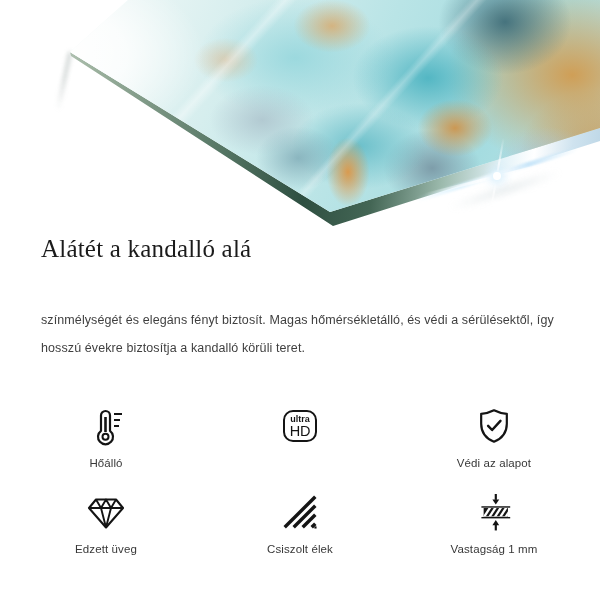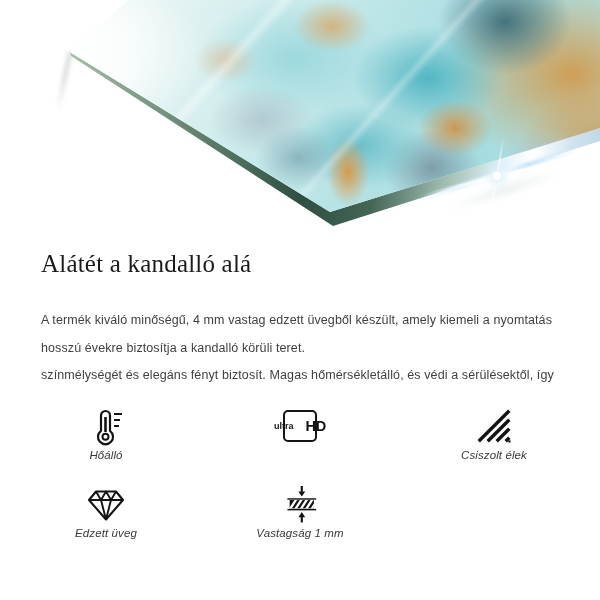--- a/index.html
+++ b/index.html
@@ -60,37 +60,37 @@
   .sparkle{position:absolute;left:497px;top:176px;width:0;height:0;}
   .sparkle .ray{position:absolute;display:block;border-radius:2px;
     background:linear-gradient(90deg,rgba(255,255,255,0),rgba(255,255,255,.95) 45%,#ffffff 50%,rgba(255,255,255,.95) 55%,rgba(255,255,255,0));
     filter:blur(.5px);}
   .sparkle .r1{width:150px;height:2.6px;left:-75px;top:-1.3px;transform:rotate(-14deg);}
   .sparkle .r2{width:78px;height:2.4px;left:-39px;top:-1.2px;transform:rotate(-80deg);}
   .sparkle .core{position:absolute;left:-4px;top:-4px;width:8px;height:8px;border-radius:50%;
     background:#ffffff;box-shadow:0 0 10px 4px rgba(214,238,252,.95),0 0 3px 1px #ffffff;}
 
   
-  .heading{position:absolute;left:41px;top:248px;margin:0;font-family:"Liberation Serif","DejaVu Serif",serif;
+  .heading{position:absolute;left:41px;top:233px;margin:0;font-family:"Liberation Serif","DejaVu Serif",serif;
     font-size:25px;line-height:32px;font-weight:400;color:var(--text-heading);letter-spacing:.2px;}
   .heading span{display:block;}
   .desc{position:absolute;left:41px;top:307px;width:540px;font-size:12.5px;line-height:27.5px;
     color:var(--text-body);letter-spacing:.1px;}
 
   
   .features{position:absolute;left:9px;top:404px;width:582px;display:grid;
     grid-template-columns:repeat(3,1fr);row-gap:20px;justify-items:center;}
   .feature{display:flex;flex-direction:column;align-items:center;}
   .icon-box{height:44px;display:flex;align-items:center;justify-content:center;color:var(--icon-stroke);}
-  .feature .label{font-size:11.5px;line-height:14px;color:var(--text-label);letter-spacing:.1px;white-space:nowrap;font-style:italic;}
+  .feature .label{margin-top:8px;font-size:11.5px;line-height:14px;color:var(--text-label);letter-spacing:.1px;white-space:nowrap;}
   .icon-box svg{display:block;}
-  .uhd-box{width:34px;height:32px;border:2.6px solid var(--icon-stroke);border-radius:5px;
-    display:flex;flex-direction:row;align-items:center;justify-content:center;color:var(--icon-stroke);}
+  .uhd-box{width:34px;height:32px;border:2.6px solid var(--icon-stroke);border-radius:10px;
+    display:flex;flex-direction:column;align-items:center;justify-content:center;color:var(--icon-stroke);}
   .uhd-top{font-size:9px;line-height:9px;font-weight:700;}
-  .uhd-bottom{font-size:14.5px;line-height:14px;font-weight:700;letter-spacing:-.3px;padding-left:12px;}
+  .uhd-bottom{font-size:14.5px;line-height:14px;font-weight:400;letter-spacing:-.3px;}
 </style>
 </head>
 <body>
 
 <div class="page">
 
   <div class="hero">
     <div class="reflection-streak"></div>
     <div class="glass-edge"></div>
     <div class="glass-surface">
@@ -105,23 +105,22 @@
         <i class="ray r2"></i>
         <i class="core"></i>
     </div>
   </div>
 
   <h1 class="heading">
     <span>Alátét a kandalló alá</span>
   </h1>
 
   <div class="desc">
-    <div>A termék kiváló minőségű, 4 mm vastag edzett üvegből készült, amely kiemeli a nyomtatás</div>
+    <div>színmélységét és elegáns fényt biztosít. Magas hőmérsékletálló, és védi a sérülésektől, így</div>
     <div>hosszú évekre biztosítja a kandalló körüli teret.</div>
-    <div>színmélységét és elegáns fényt biztosít. Magas hőmérsékletálló, és védi a sérülésektől, így</div>
   </div>
 
   <div class="features">
 
     <div class="feature">
       <div class="icon-box">
         <svg width="40" height="40" viewBox="0 0 40 40" fill="none" stroke="currentColor">
           <path d="M15 9.5 A4.5 4.5 0 0 1 24 9.5 L24 24.8 A7.5 7.5 0 1 1 15 24.8 Z" stroke-width="2.2" stroke-linejoin="round"></path>
           <circle cx="19.5" cy="30.8" r="3" stroke-width="2"></circle>
           <path d="M19.5 11 L19.5 26" stroke-width="2.6"></path>
@@ -135,44 +134,53 @@
 
     <div class="feature">
       <div class="icon-box">
         <div class="uhd-box">
           <span class="uhd-top">ultra</span>
           <span class="uhd-bottom">HD</span>
         </div>
       </div>
     </div>
 
+    <div class="feature">
+      <div class="icon-box">
+        <svg width="38" height="38" viewBox="0 0 40 40" fill="none" stroke="currentColor">
+          <path d="M20 3.5 C16.2 5.5 11.6 6.8 6.5 7.2 L6.5 17.5 C6.5 26.8 12 33.2 20 36.6 C28 33.2 33.5 26.8 33.5 17.5 L33.5 7.2 C28.4 6.8 23.8 5.5 20 3.5 Z" stroke-width="2.3" stroke-linejoin="round"></path>
+          <path d="M13.8 19.8 L18 24.2 L26.8 14.6" stroke-width="2.6" stroke-linecap="round" stroke-linejoin="round"></path>
+        </svg>
+      </div>
+      <div class="label">Védi az alapot</div>
+    </div>
+
+    <div class="feature">
+      <div class="icon-box">
+        <svg width="40" height="38" viewBox="0 0 40 38" fill="none" stroke="currentColor">
+          <path d="M10 6.5 L30 6.5 L37 15 L20 34.5 L3 15 Z" stroke-width="2.1" stroke-linejoin="round"></path>
+          <path d="M3 15 L37 15" stroke-width="1.9"></path>
+          <path d="M10 6.5 L15 15 L20 6.5 L25 15 L30 6.5" stroke-width="1.9" stroke-linejoin="round"></path>
+          <path d="M15 15 L20 34.5 M25 15 L20 34.5" stroke-width="1.9" stroke-linejoin="round"></path>
+        </svg>
+      </div>
+      <div class="label">Edzett üveg</div>
+    </div>
 
     <div class="feature">
       <div class="icon-box">
         <svg width="36" height="36" viewBox="0 0 40 40" fill="none" stroke="currentColor">
           <path d="M3 37 L37 3" stroke-width="3.8"></path>
           <path d="M13 37 L37 13" stroke-width="3.8"></path>
           <path d="M23 37 L37 23" stroke-width="3.8"></path>
           <path d="M33 37 L37 33" stroke-width="3.8"></path>
           <rect x="36" y="36" width="2.4" height="2.4" fill="currentColor" stroke="none"></rect>
         </svg>
       </div>
       <div class="label">Csiszolt élek</div>
-    </div>
-
-    <div class="feature">
-      <div class="icon-box">
-        <svg width="40" height="38" viewBox="0 0 40 38" fill="none" stroke="currentColor">
-          <path d="M10 6.5 L30 6.5 L37 15 L20 34.5 L3 15 Z" stroke-width="2.1" stroke-linejoin="round"></path>
-          <path d="M3 15 L37 15" stroke-width="1.9"></path>
-          <path d="M10 6.5 L15 15 L20 6.5 L25 15 L30 6.5" stroke-width="1.9" stroke-linejoin="round"></path>
-          <path d="M15 15 L20 34.5 M25 15 L20 34.5" stroke-width="1.9" stroke-linejoin="round"></path>
-        </svg>
-      </div>
-      <div class="label">Edzett üveg</div>
     </div>
 
     <div class="feature">
       <div class="icon-box">
         <svg width="36" height="40" viewBox="0 0 40 44" fill="none" stroke="currentColor">
           <defs>
               <clipPath id="hatchClip">
                 <rect x="8.5" y="17.6" width="27" height="9.3"></rect>
               </clipPath>
             </defs>

